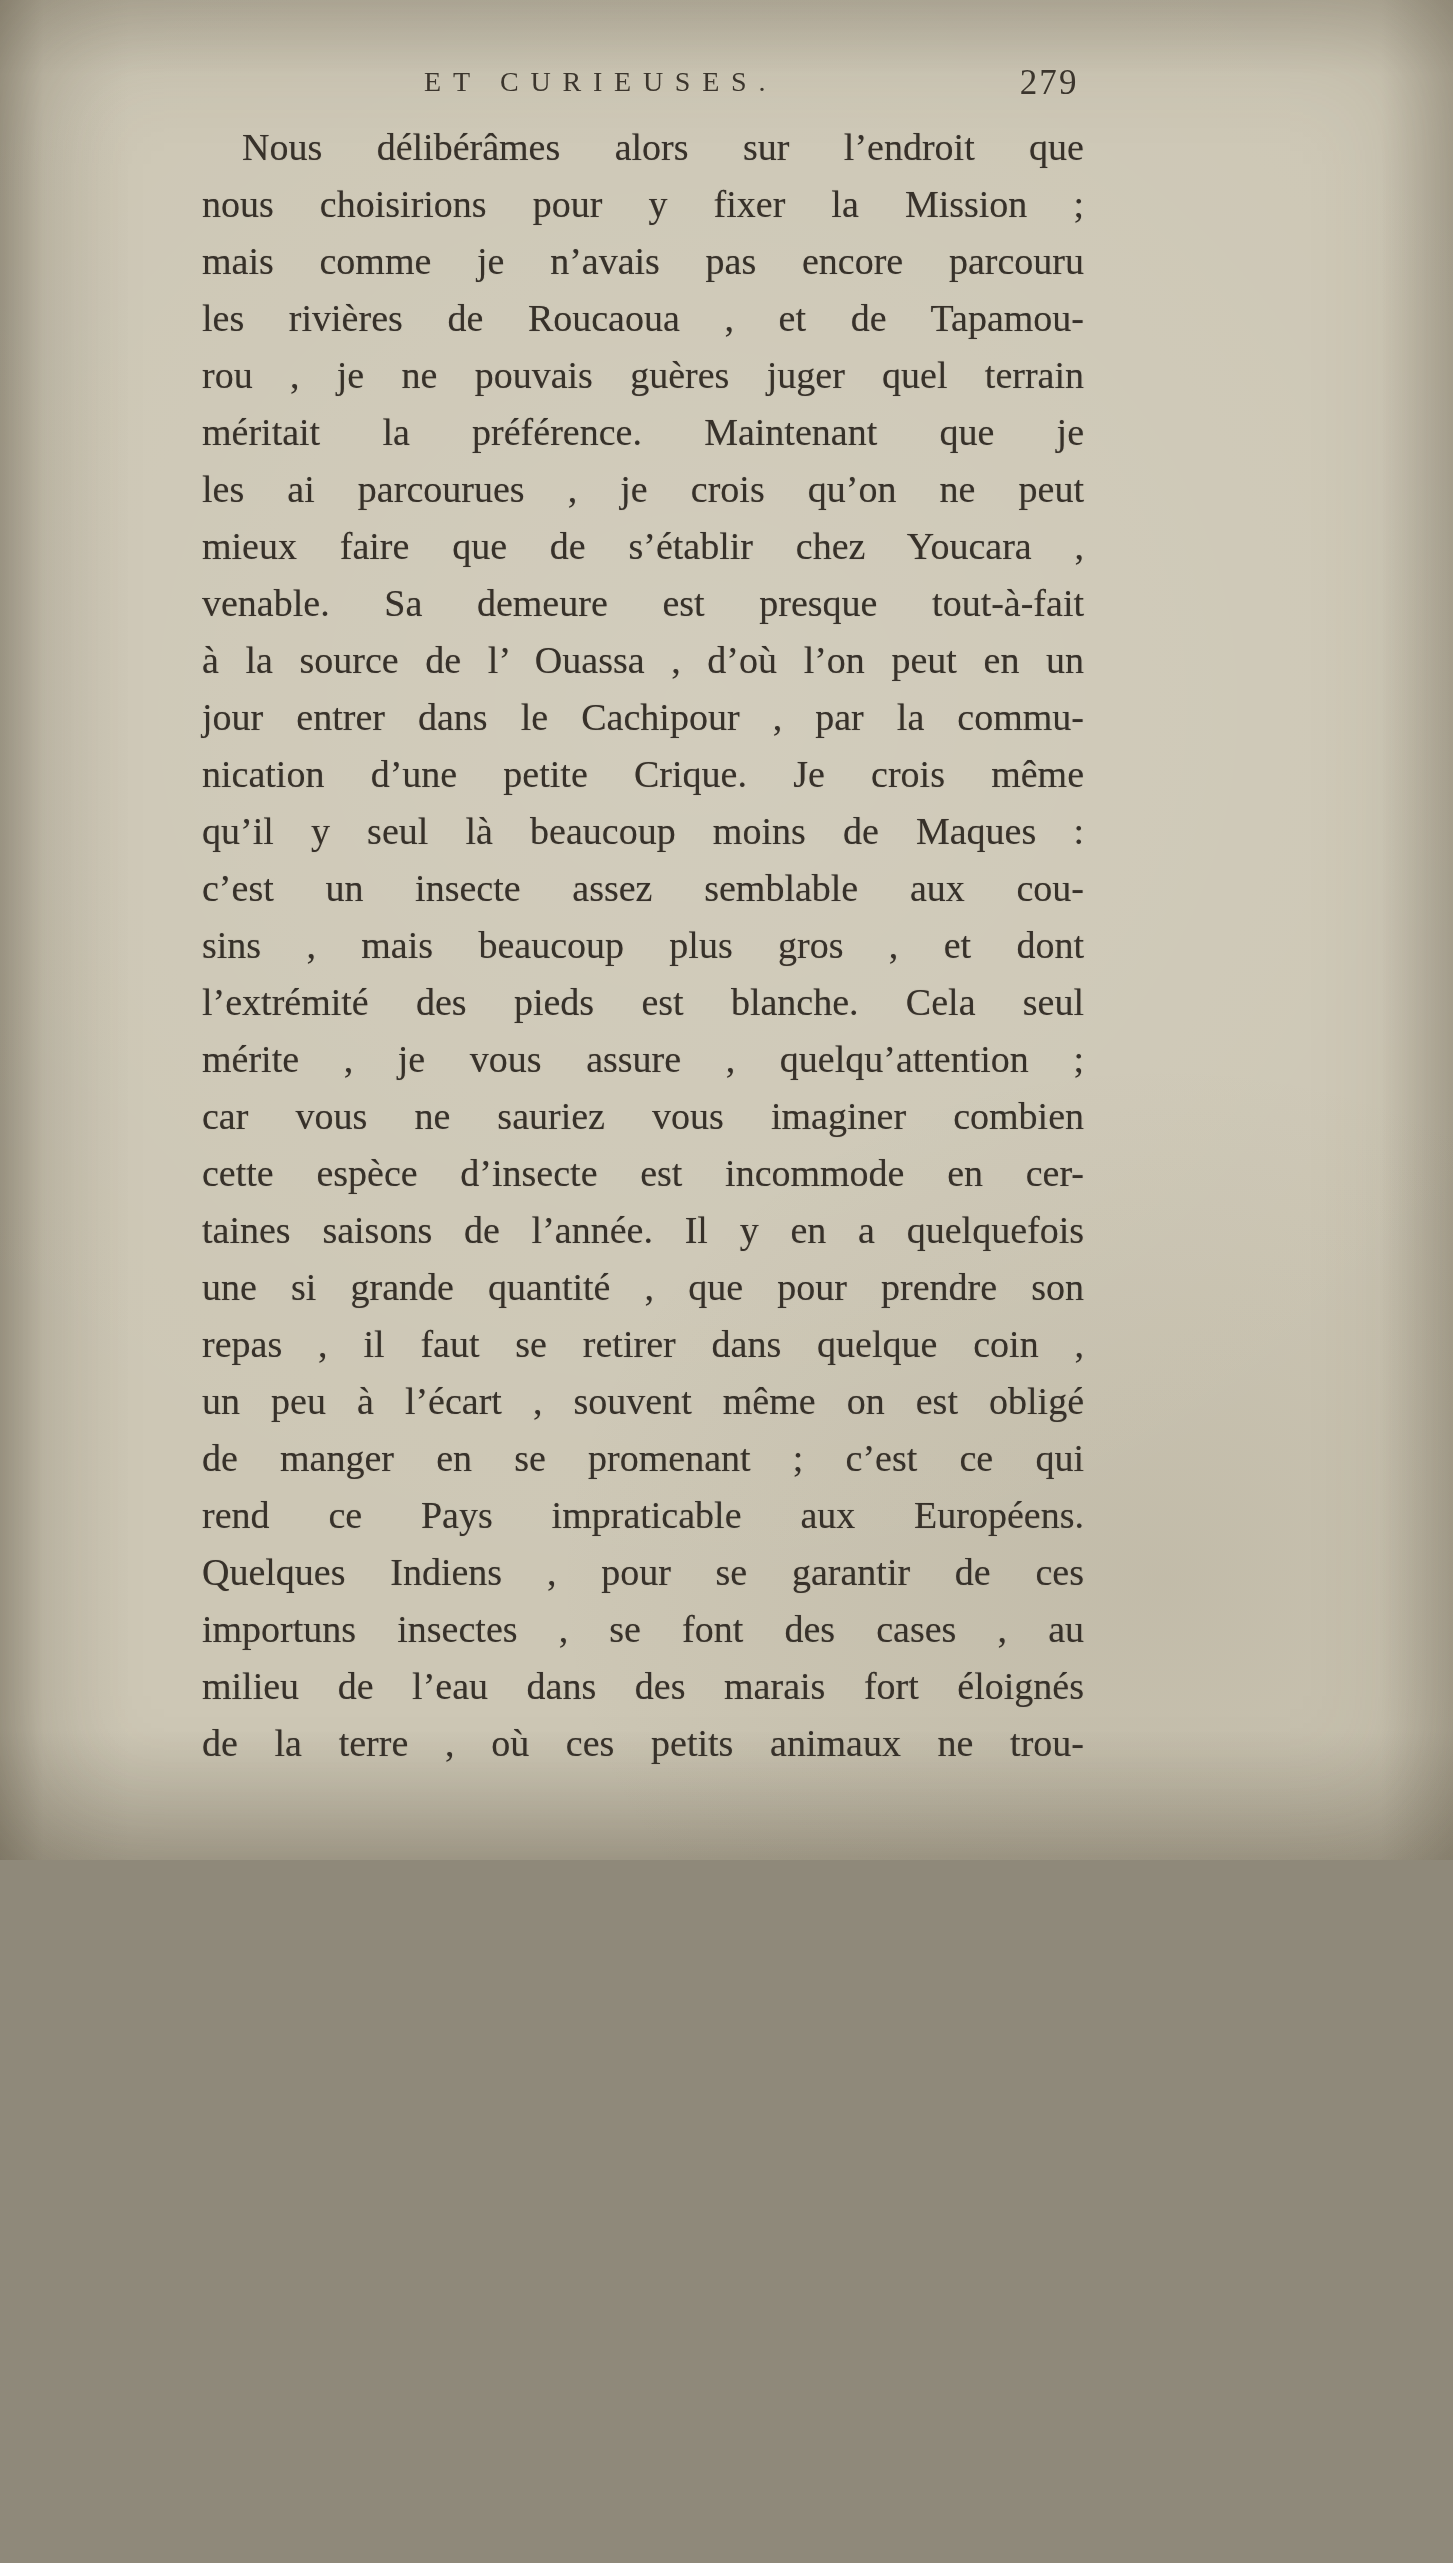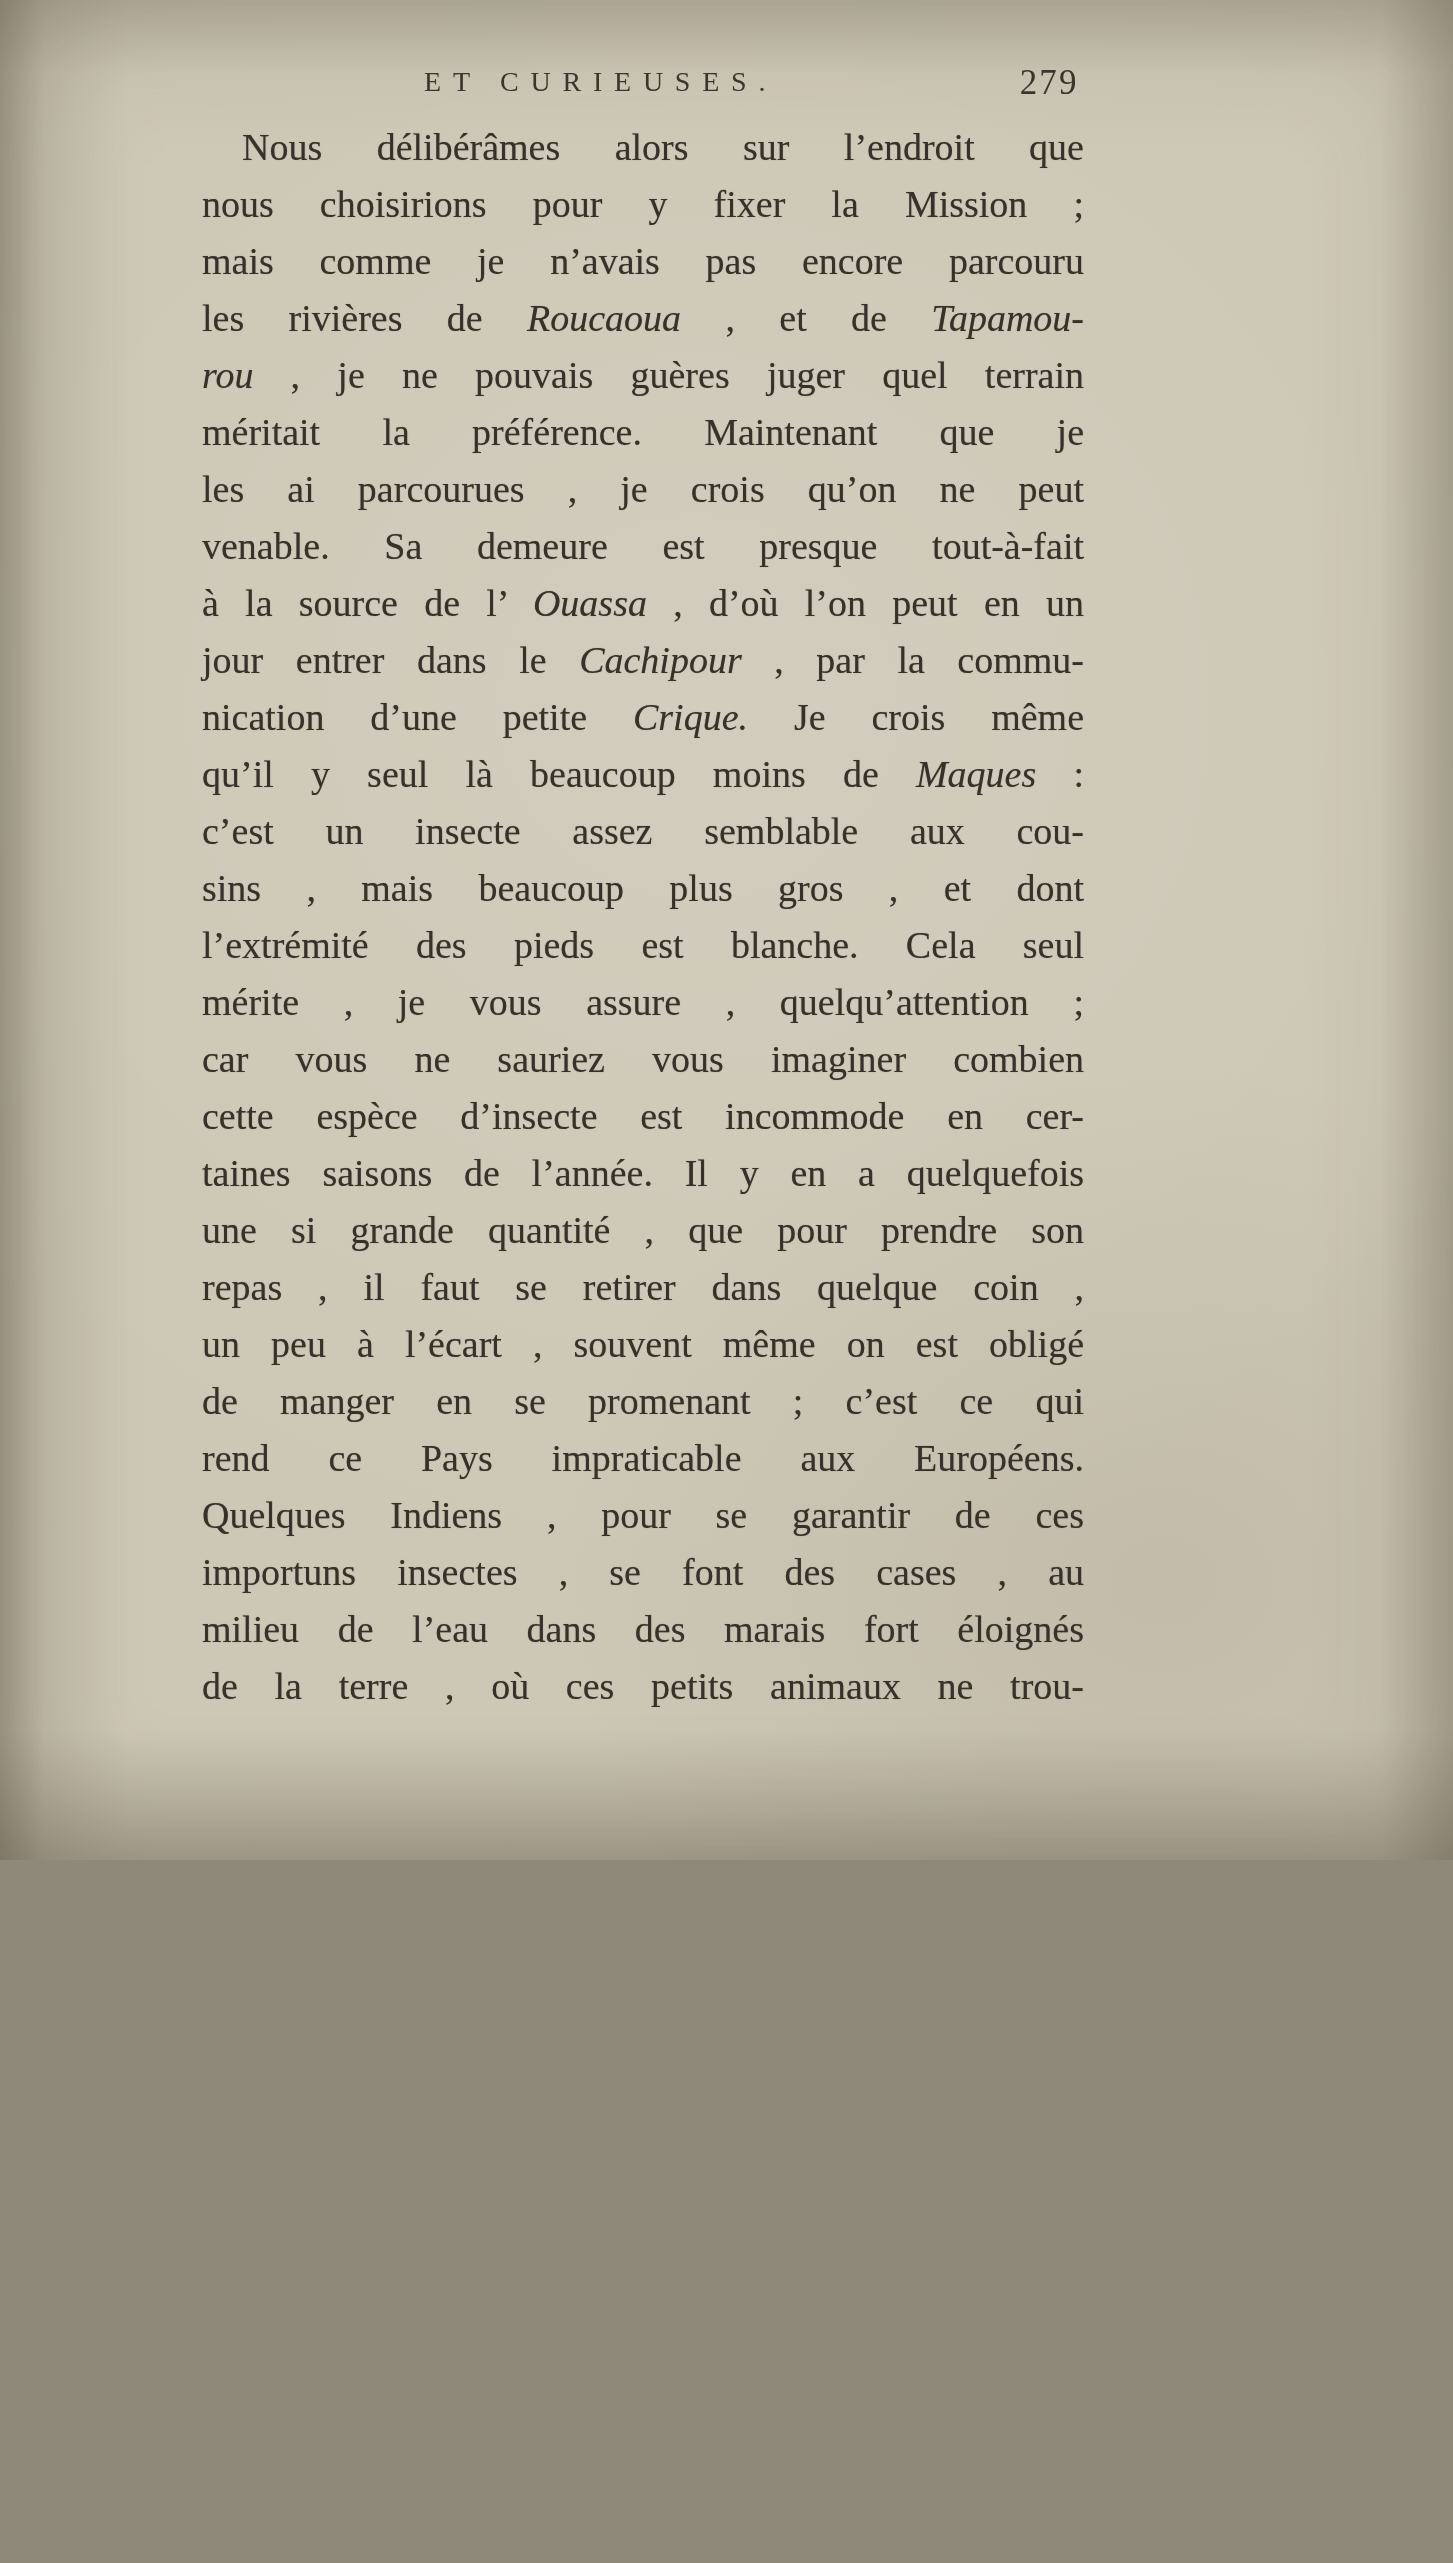--- a/index.html
+++ b/index.html
@@ -61,21 +61,21 @@
     text-align-last:justify;
     white-space:normal;
     text-shadow:0 0 0.9px rgba(52,46,38,0.45);
   }
   .line.line-last{
     text-align-last:left;
   }
   .paragraph.indent .line:first-child{
     text-indent:40px;
   }
-  .it{ font-style:italic; }
+  .it{ }
   .margin-mark{
     position:absolute;
     left:47px; top:1960px;
     width:27px; height:3.6px;
     background:rgba(62,56,46,0.55);
     border-radius:1.8px;
   }
   .pen-mark{
     position:absolute;
     left:1292px; top:2450px;
@@ -96,20 +96,21 @@
     </div>
     <div class="text-block">
         <div class="paragraph indent">
           <div class="line"><span>Nous délibérâmes alors sur l’endroit que</span></div>
           <div class="line"><span>nous choisirions pour y fixer la Mission ;</span></div>
           <div class="line"><span>mais comme je n’avais pas encore parcouru</span></div>
           <div class="line"><span>les rivières de </span><span class="it">Roucaoua</span><span> , et de </span><span class="it">Tapamou-</span></div>
           <div class="line"><span class="it">rou</span><span> , je ne pouvais guères juger quel terrain</span></div>
           <div class="line"><span>méritait la préférence. Maintenant que je</span></div>
           <div class="line"><span>les ai parcourues , je crois qu’on ne peut</span></div>
+          <div class="line"><span>mieux faire que de s’établir chez </span><span class="it">Youcara</span><span> ,</span></div>
           <div class="line"><span>venable. Sa demeure est presque tout-à-fait</span></div>
           <div class="line"><span>à la source de l’ </span><span class="it">Ouassa</span><span> , d’où l’on peut en un</span></div>
           <div class="line"><span>jour entrer dans le </span><span class="it">Cachipour</span><span> , par la commu-</span></div>
           <div class="line"><span>nication d’une petite </span><span class="it">Crique.</span><span> Je crois même</span></div>
           <div class="line"><span>qu’il y seul là beaucoup moins de </span><span class="it">Maques</span><span> :</span></div>
           <div class="line"><span>c’est un insecte assez semblable aux cou-</span></div>
           <div class="line"><span>sins , mais beaucoup plus gros , et dont</span></div>
           <div class="line"><span>l’extrémité des pieds est blanche. Cela seul</span></div>
           <div class="line"><span>mérite , je vous assure , quelqu’attention ;</span></div>
           <div class="line"><span>car vous ne sauriez vous imaginer combien</span></div>

